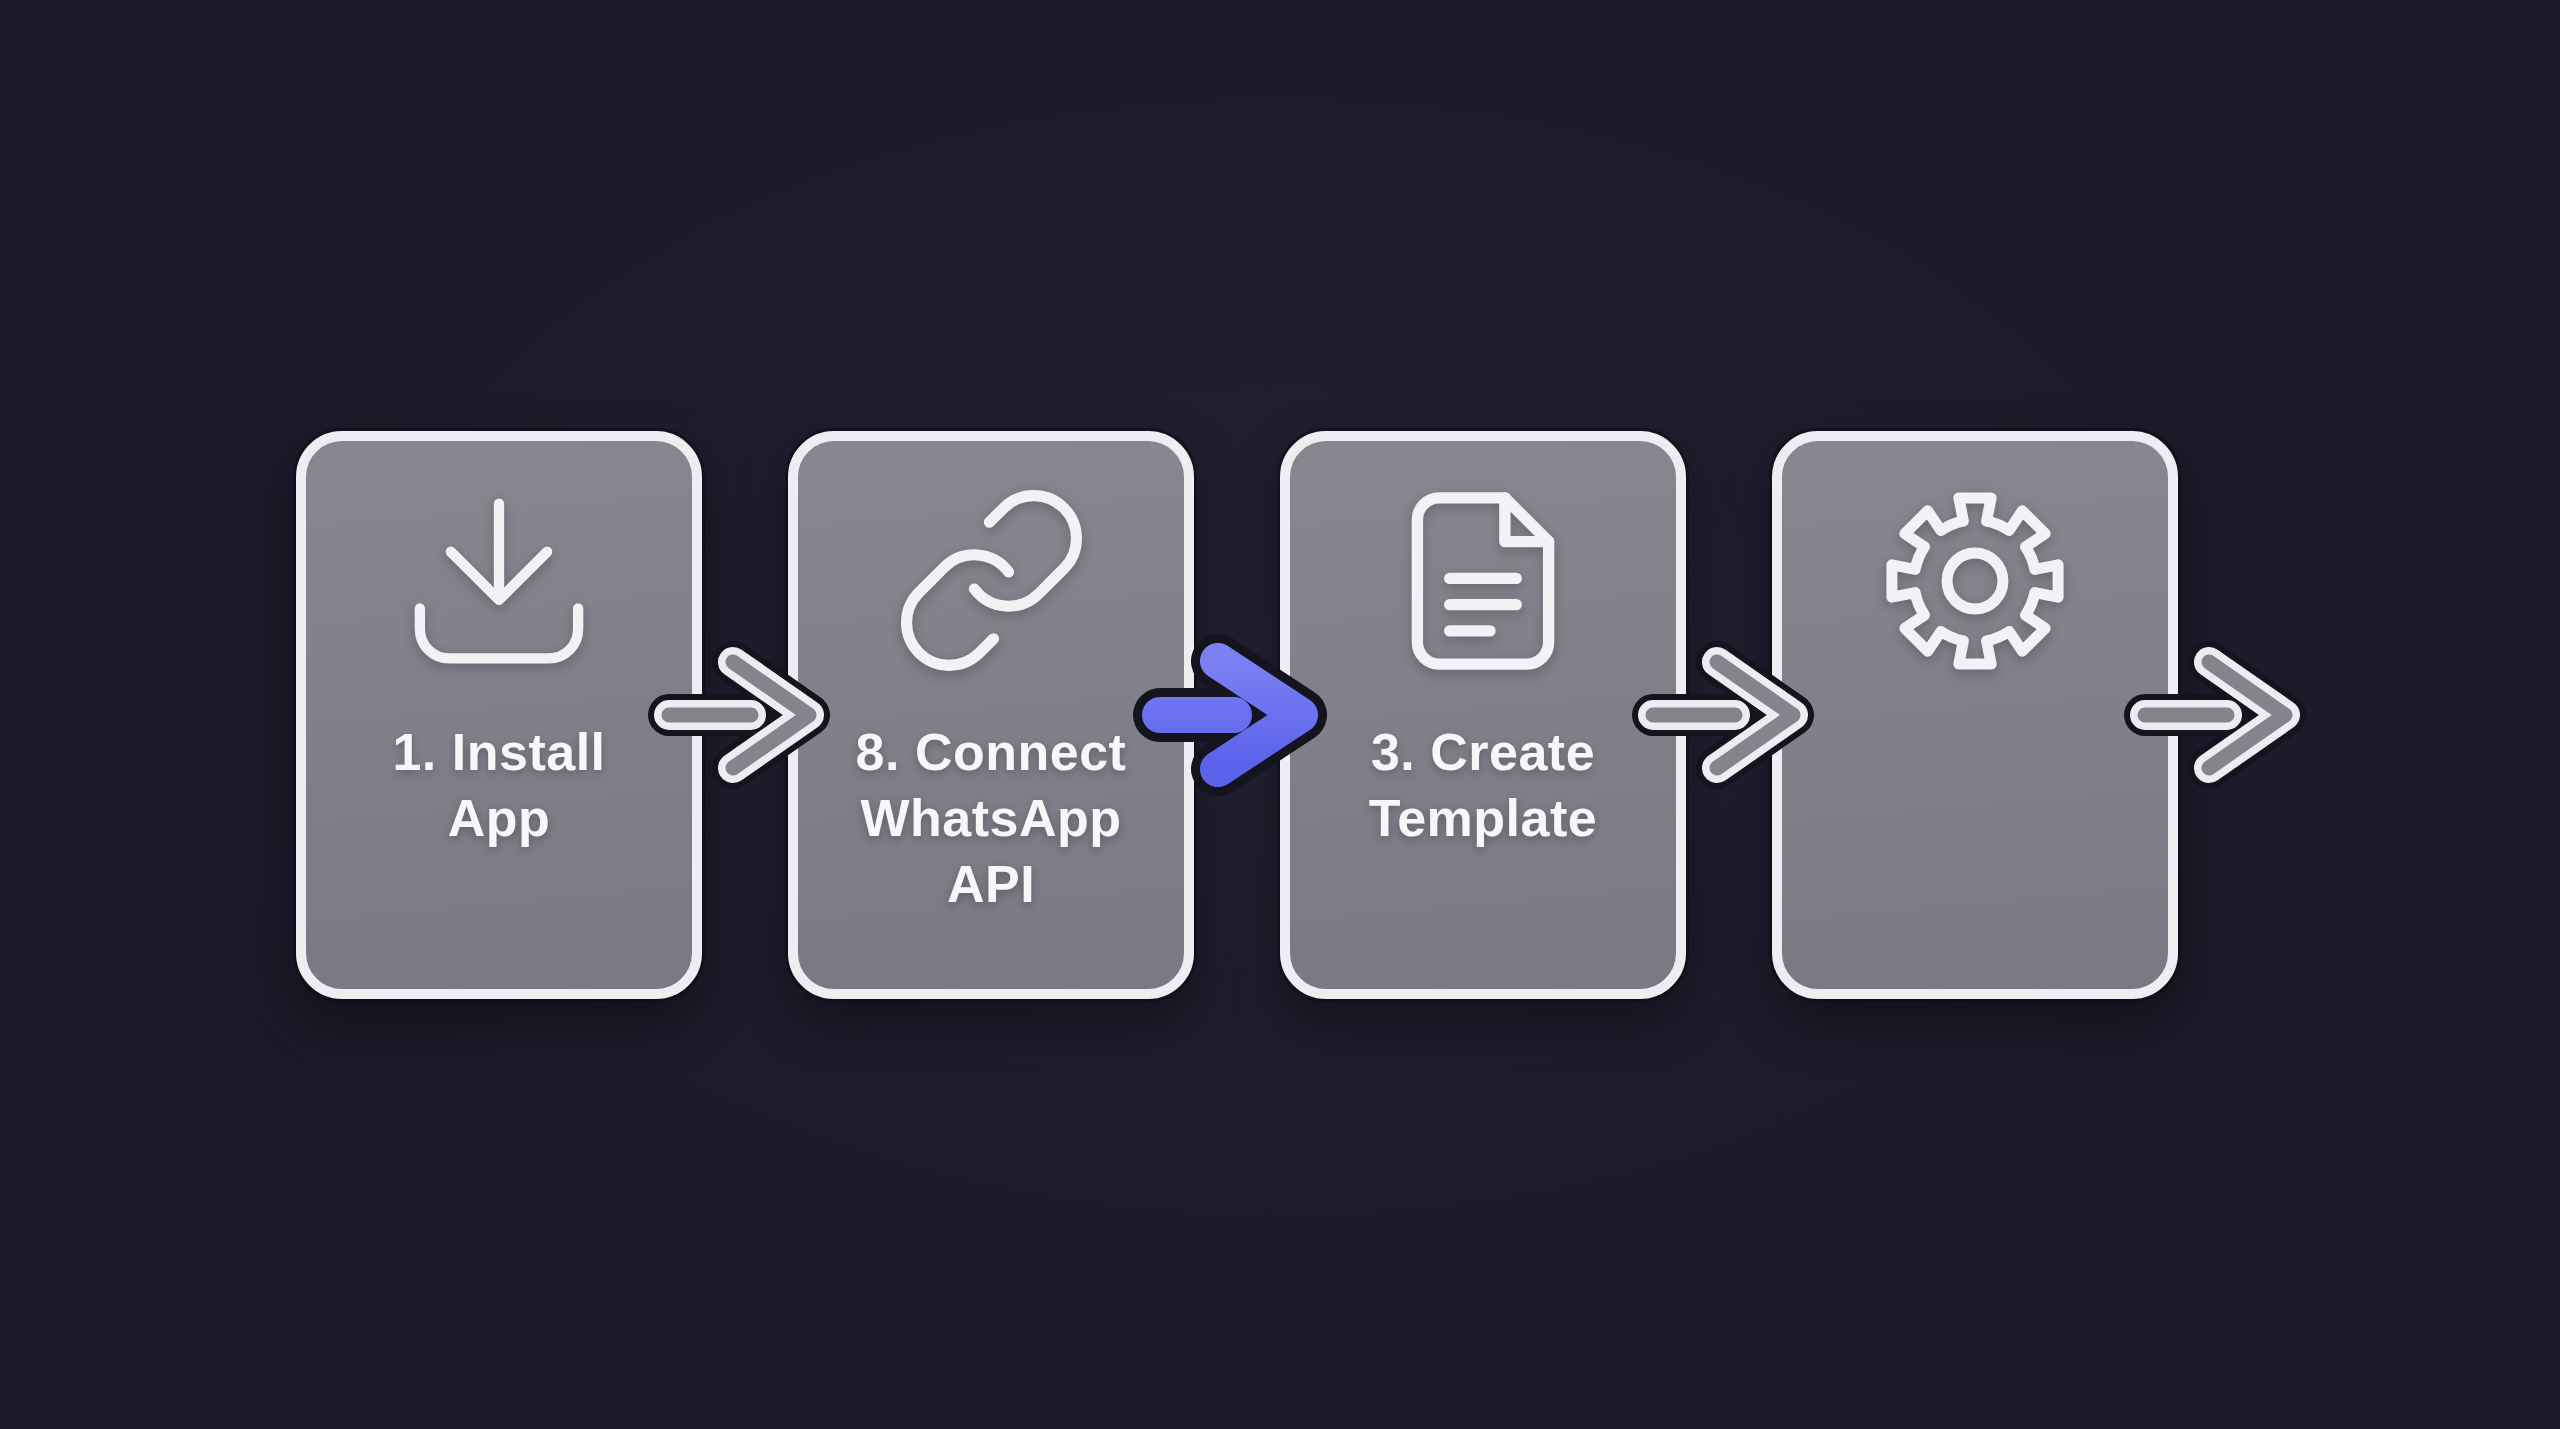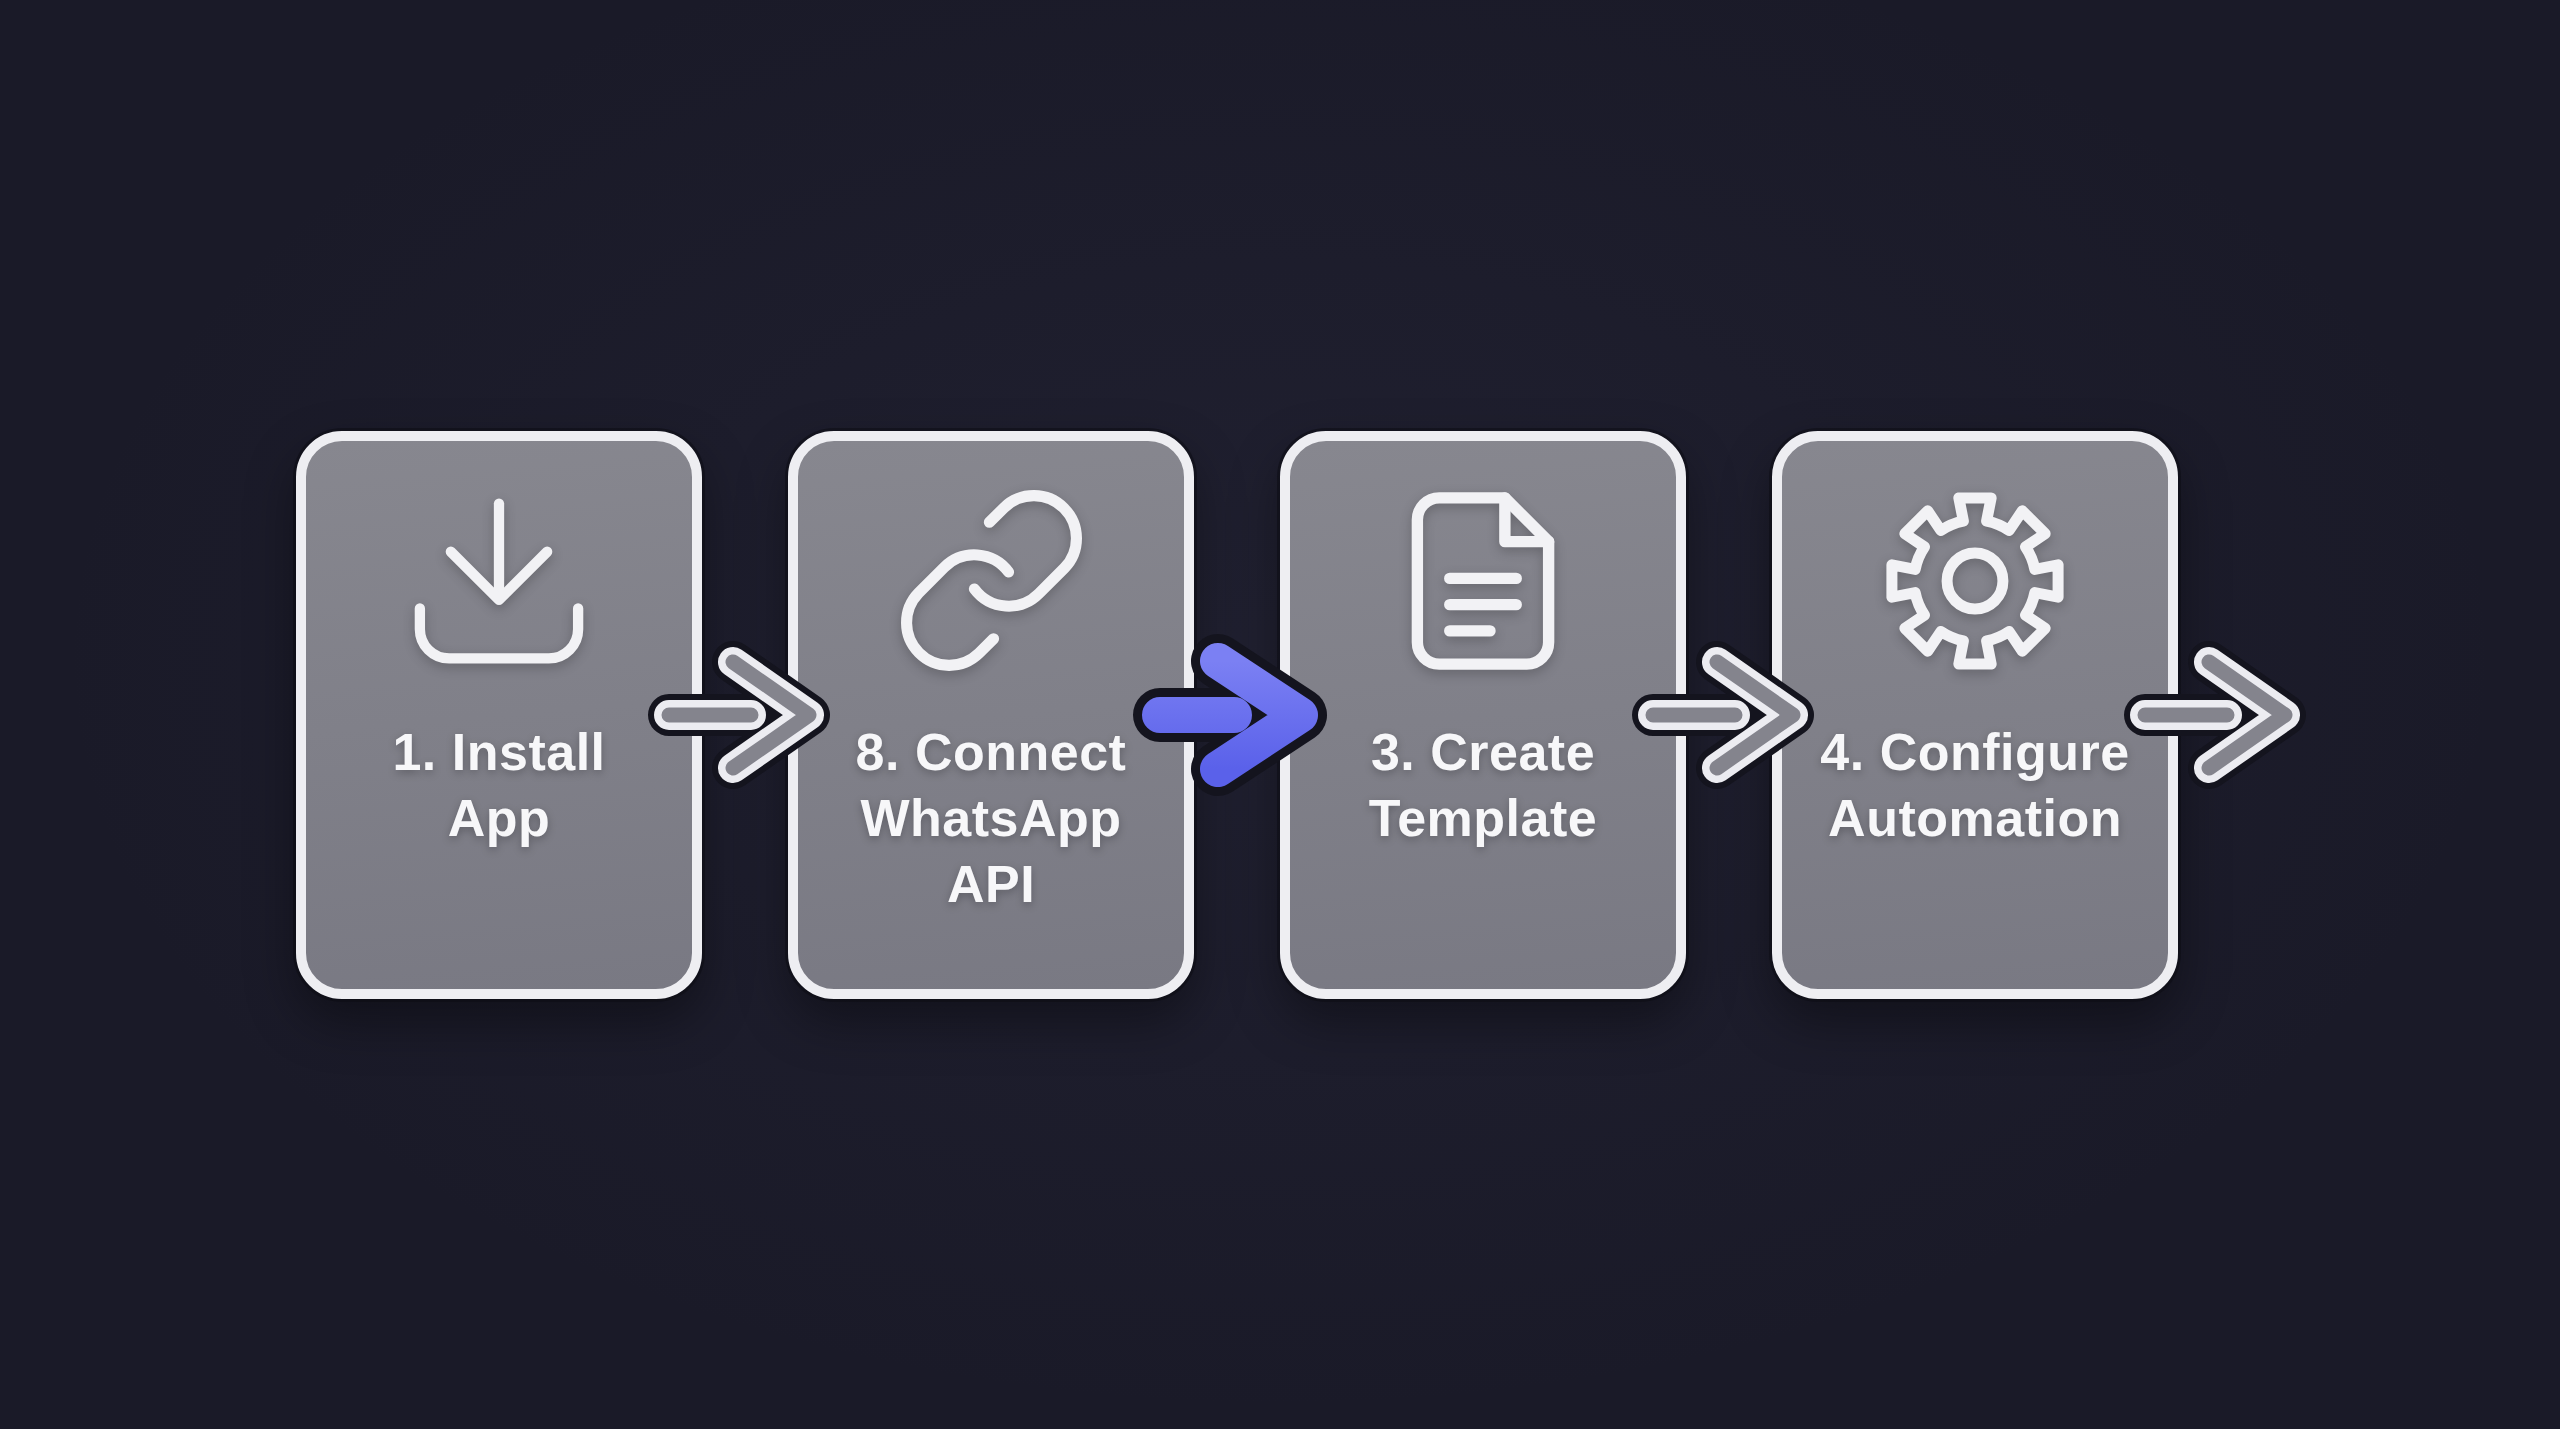--- a/index.html
+++ b/index.html
@@ -145,22 +145,20 @@
       </svg>
     </div>
 
     <div class="card">
       <div class="icon-box">
         <svg width="220" height="220" viewBox="-130 -130 260 260" aria-hidden="true">
           <path class="ico" stroke-width="13" d="M70.7 -13.7 L98.2 -19.1 L98.2 19.1 L70.7 13.7 A72 72 0 0 1 59.7 40.3 L82.9 55.9 L55.9 82.9 L40.3 59.7 A72 72 0 0 1 13.7 70.7 L19.1 98.2 L-19.1 98.2 L-13.7 70.7 A72 72 0 0 1 -40.3 59.7 L-55.9 82.9 L-82.9 55.9 L-59.7 40.3 A72 72 0 0 1 -70.7 13.7 L-98.2 19.1 L-98.2 -19.1 L-70.7 -13.7 A72 72 0 0 1 -59.7 -40.3 L-82.9 -55.9 L-55.9 -82.9 L-40.3 -59.7 A72 72 0 0 1 -13.7 -70.7 L-19.1 -98.2 L19.1 -98.2 L13.7 -70.7 A72 72 0 0 1 40.3 -59.7 L55.9 -82.9 L82.9 -55.9 L59.7 -40.3 A72 72 0 0 1 70.7 -13.7 Z"></path>
           <circle class="ico" stroke-width="13" cx="0" cy="0" r="33"></circle>
         </svg>
       </div>
-      <div class="label">4. Configure
-Automation</div>
     </div>
 
     <div class="connector">
       <svg width="180" height="150" viewBox="0 0 180 150" aria-hidden="true">
         <path class="ar ar-case" stroke-width="42" d="M14 75h82M78 22l76 53-76 53"></path>
         <path class="ar ar-white" stroke-width="30" d="M14 75h82M78 22l76 53-76 53"></path>
         <path class="ar ar-core" stroke-width="15" d="M14 75h82M78 22l76 53-76 53"></path>
       </svg>
     </div>
 

